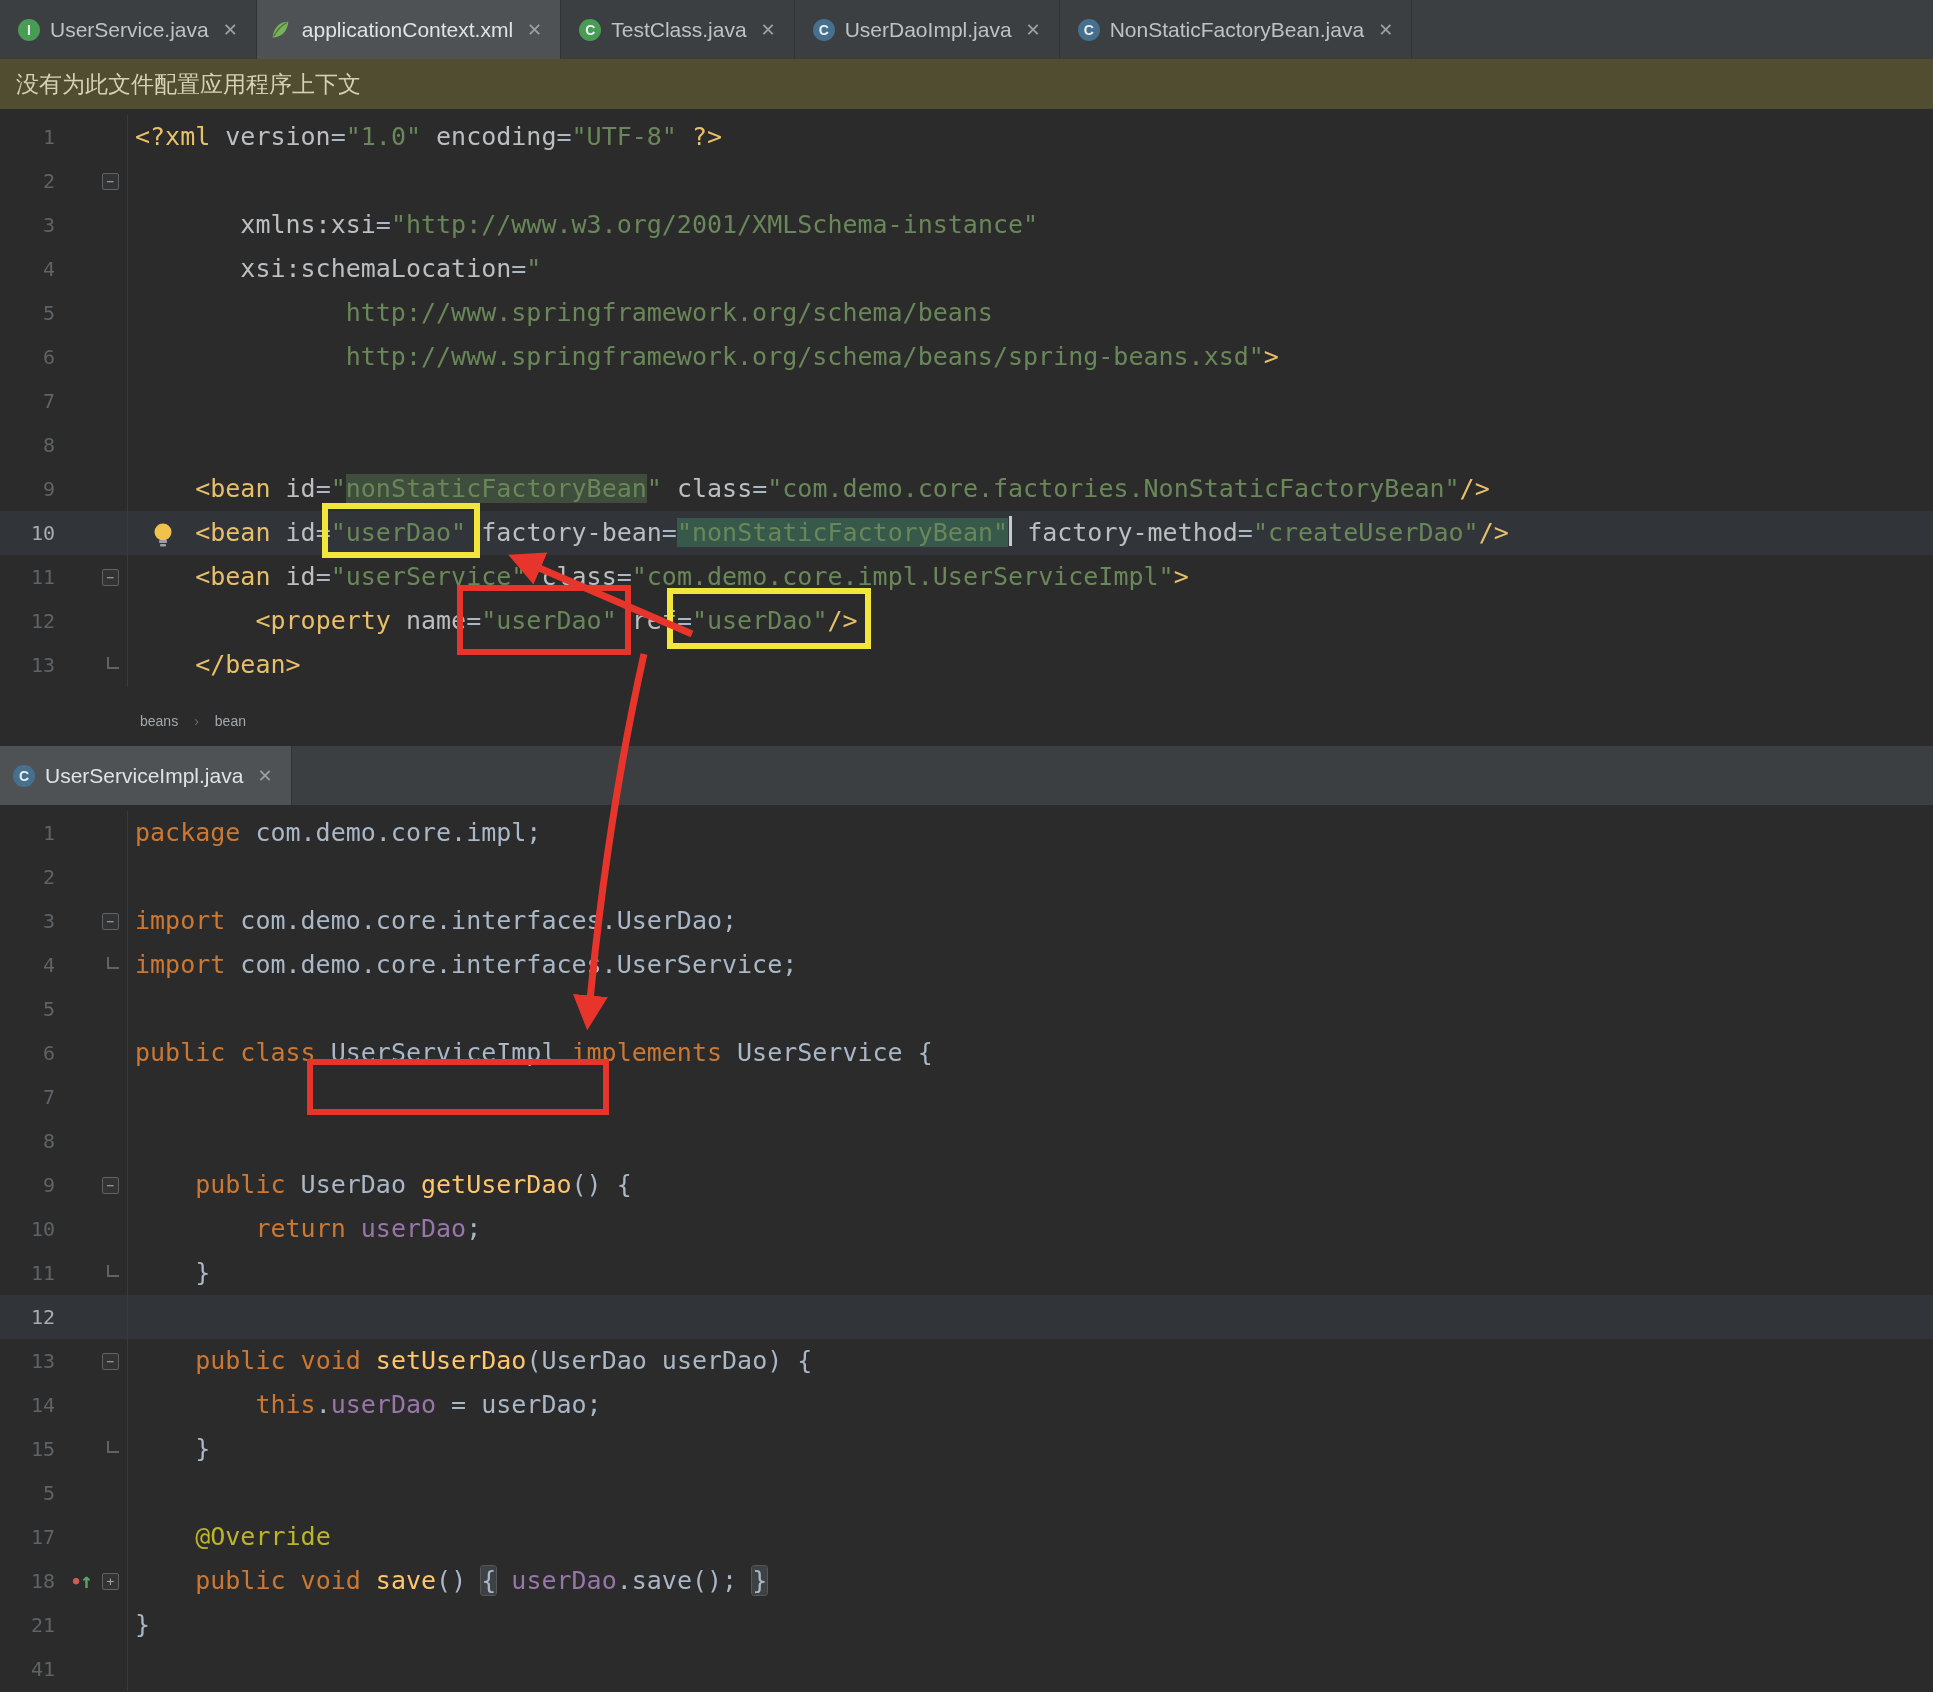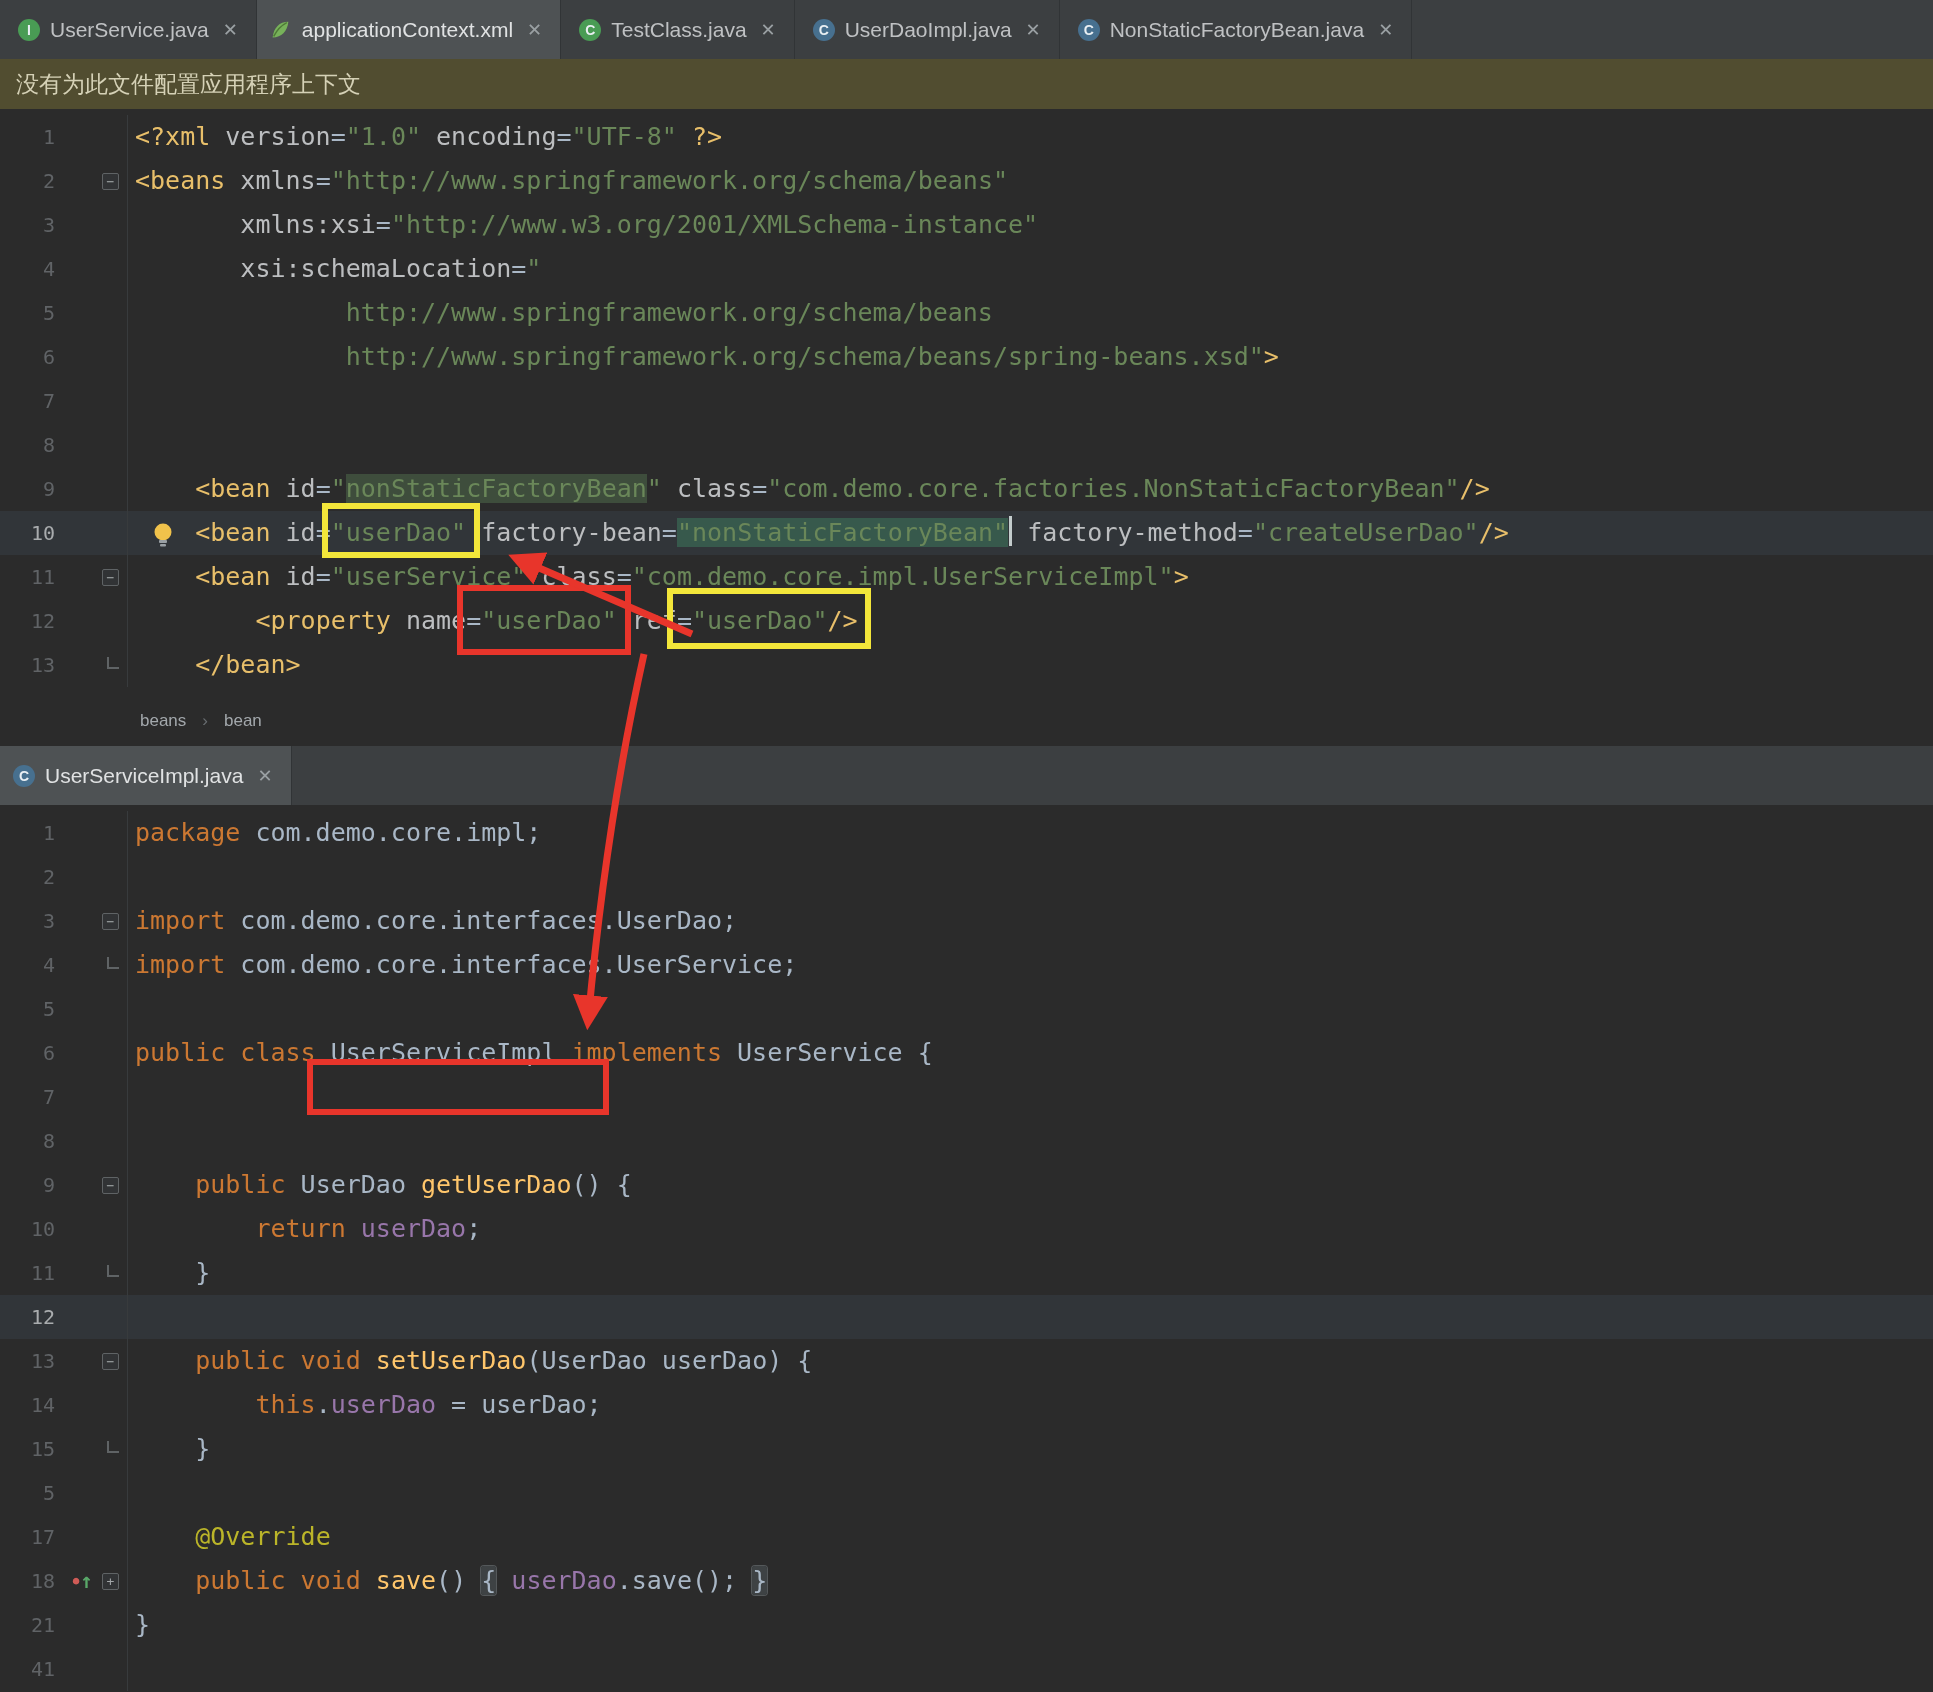--- a/index.html
+++ b/index.html
@@ -45,21 +45,21 @@
   .fold-mark {
     width:17px; height:17px; border:1px solid #5f6365; border-radius:2px; background:#313335;
     color:#a2a6a8; font-size:13px; line-height:15px; text-align:center; font-family:"DejaVu Sans Mono", monospace;
   }
   .foldend-mark { width:12px; height:12px; border-left:2px solid #5f6365; border-bottom:2px solid #5f6365; margin-top:-4px; }
   .override-mark { display:flex; align-items:center; margin-right:4px; }
   .ov-dot { color:#cf5b56; font-size:11px; margin-right:1px; }
   .ov-arrow { color:#59a869; font-size:21px; font-weight:bold; line-height:1; }
   .bulb { position:absolute; left:150px; top:8px; width:26px; height:28px; }
   
-  .breadcrumbs { height:51px; display:flex; align-items:center; padding-left:140px; gap:16px; font-size:17px; color:#a3a8ac; background:#2b2b2b; }
+  .breadcrumbs { height:51px; display:flex; align-items:center; padding-left:140px; gap:16px; font-size:14px; color:#a3a8ac; background:#2b2b2b; }
   .crumb-sep { color:#686d70; }
   .crumb { cursor:pointer; }
   
   #annotation-overlay { position:absolute; left:0; top:0; pointer-events:none; z-index:50; }
 </style>
 </head>
 <body>
 
 <div id="app">
 
@@ -104,21 +104,20 @@
       <div class="line">
         <span class="ln">1</span>
         <span class="gut"></span>
         <span class="code"><span class="tk-tag">&lt;?xml </span><span class="tk-attr">version</span><span class="tk-pln">=</span><span class="tk-str">"1.0"</span><span class="tk-pln"> </span><span class="tk-attr">encoding</span><span class="tk-pln">=</span><span class="tk-str">"UTF-8"</span><span class="tk-tag"> ?&gt;</span></span>
       </div>
       <div class="line">
         <span class="ln">2</span>
         <span class="gut">
           <span class="fold-mark">−</span>
         </span>
-        <span class="code"><span class="tk-tag">&lt;beans </span><span class="tk-attr">xmlns</span><span class="tk-pln">=</span><span class="tk-str">"http://www.springframework.org/schema/beans"</span></span>
       </div>
       <div class="line">
         <span class="ln">3</span>
         <span class="gut"></span>
         <span class="code"><span class="tk-pln">       </span><span class="tk-attr">xmlns:xsi</span><span class="tk-pln">=</span><span class="tk-str">"http://www.w3.org/2001/XMLSchema-instance"</span></span>
       </div>
       <div class="line">
         <span class="ln">4</span>
         <span class="gut"></span>
         <span class="code"><span class="tk-pln">       </span><span class="tk-attr">xsi:schemaLocation</span><span class="tk-pln">=</span><span class="tk-str">"</span></span>

